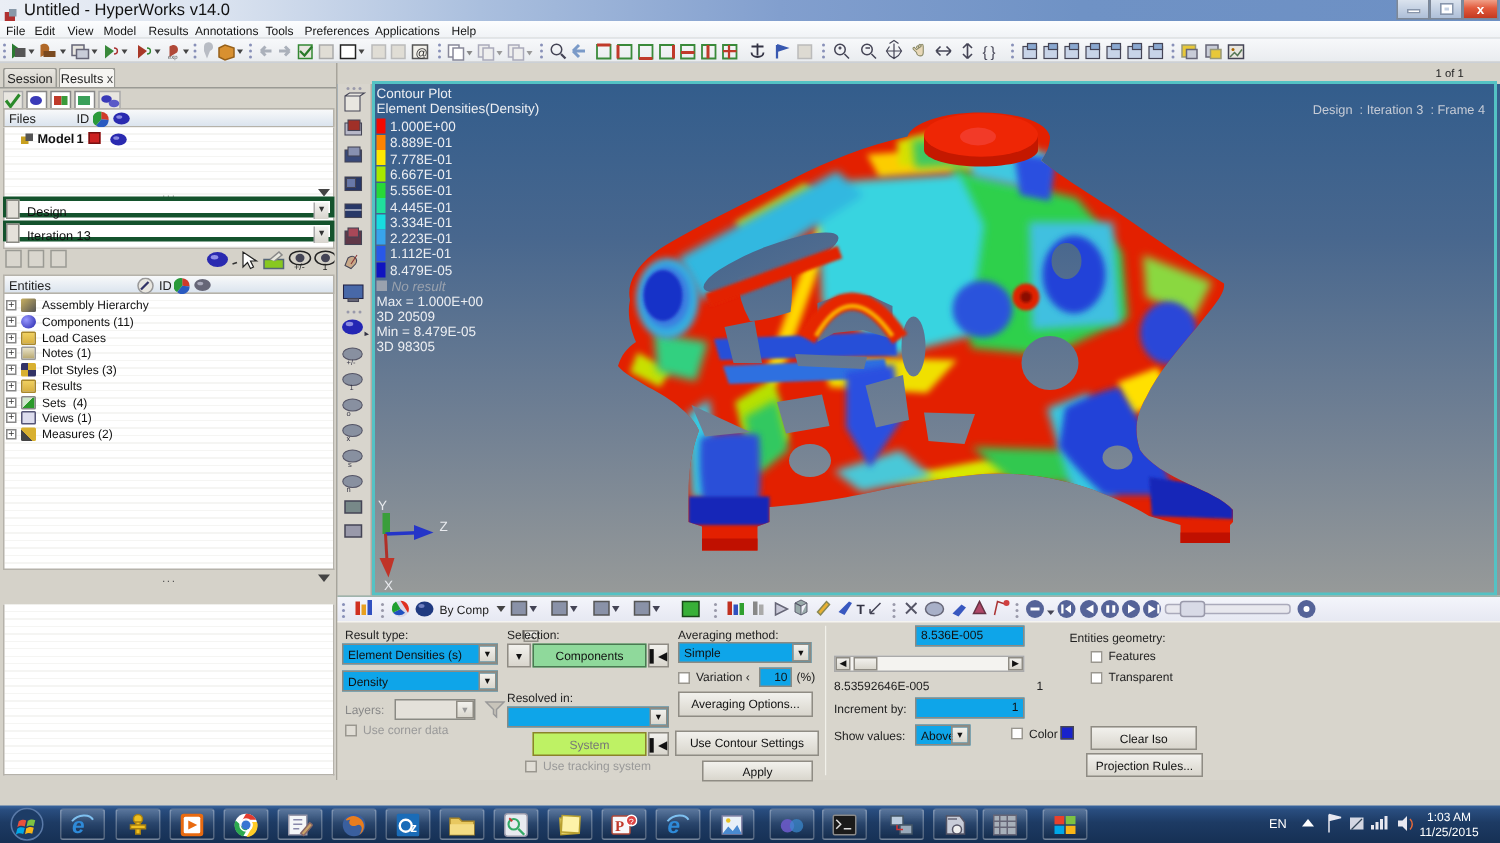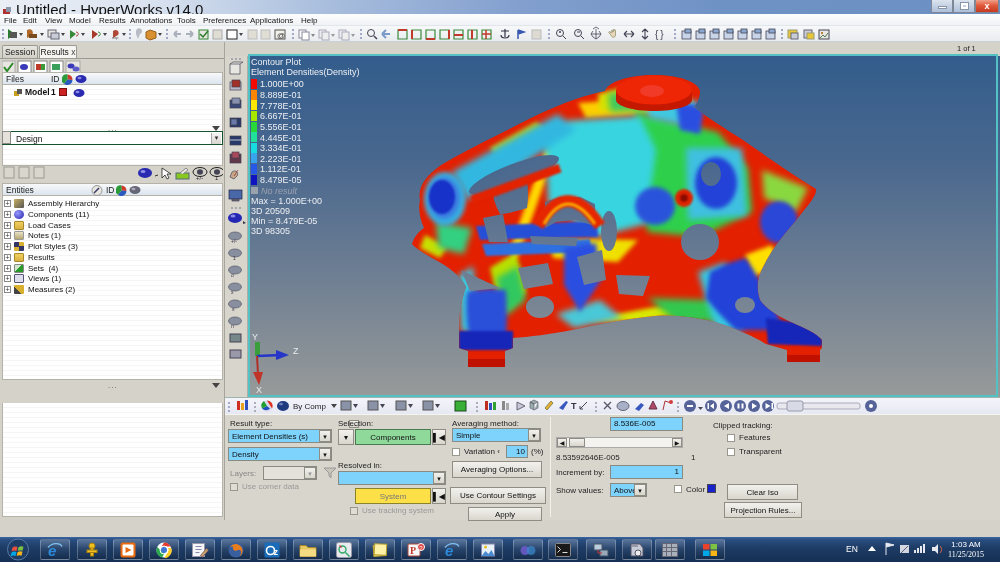--- a/index.html
+++ b/index.html
@@ -3,53 +3,53 @@
 <meta charset="utf-8">
 <style>
 * { margin:0; padding:0; box-sizing:border-box; }
 html,body { width:1000px; height:562px; overflow:hidden; font-family:"Liberation Sans", sans-serif; }
 #app { position:relative; width:1000px; height:562px; background:#d5d2c9; }
 .abs { position:absolute; }
 
 #titlebar { left:0; top:0; width:1000px; height:14px;
   background:linear-gradient(to right,#eaeef5 0%,#dce4f0 14%,#aabfde 32%,#829fce 52%,#6f92c5 72%,#6d90c4 100%); }
 #titleicon { left:3px; top:2px; width:9px; height:9px; }
-#titletext { left:16px; top:1px; font-size:15px; color:#111; }
+#titletext { left:16px; top:1px; font-size:11px; color:#111; }
 .winbtn { top:0; height:13px; border:1px solid #7d8796; border-top:none; font-size:9px; text-align:center; line-height:12px; color:#fff; }
 
 #menubar { left:0; top:14px; width:1000px; height:12px; background:linear-gradient(#fcfdfe,#f0f3f6); border-bottom:1px solid #e2e6ea; }
 .menuitem { position:absolute; top:2px; font-size:8px; color:#151515; }
 
 #toolbar { left:0; top:26px; width:1000px; height:16px; background:linear-gradient(#f7f8fa,#e9ecef); border-bottom:1px solid #cbd0d6; }
 
 #leftpanel { left:0; top:42px; width:225px; height:478px; background:#d5d2c9; border-right:1px solid #a7a49b; }
 .tab { position:absolute; top:3px; height:13px; font-size:8.5px; color:#222; text-align:center; line-height:13px;
   border:1px solid #9a9a94; border-bottom:none; border-radius:2px 2px 0 0; background:linear-gradient(#e8e6e0,#d2cfc7); }
 .tab.active { background:#f6f5f2; }
 .hdr { position:absolute; left:2px; width:221px; height:13px; background:linear-gradient(#fbfbfa,#d8d5ce); border:1px solid #b5b2aa; font-size:8.5px; color:#222; }
 .whitebox { position:absolute; left:2px; width:221px; background:#fff; border:1px solid #b5b2aa; border-top:none;
   background-image:repeating-linear-gradient(#ffffff 0 4px, #f5f5f3 4px 5px); }
-.combo { position:absolute; left:2px; width:221px; height:13px; background:#fff; border:1px solid #14532d; font-size:8.5px; color:#111; }
+.combo { position:absolute; left:2px; width:221px; height:13px; background:#fff; border:3px solid #14532d; font-size:8.5px; color:#111; }
 .combo .arrow { position:absolute; right:1px; top:1px; width:10px; height:10px; background:linear-gradient(#f4f4f2,#d8d5ce); border-left:1px solid #aaa; font-size:7px; line-height:10px; text-align:center; color:#333; }
 .spin { position:absolute; left:2px; width:9px; height:13px; background:#e4e1da; border:1px solid #8a8a84; }
 .treerow { position:absolute; left:4px; font-size:8px; color:#111; height:11px; line-height:11px; white-space:nowrap; }
 .plusbox { display:inline-block; width:7px; height:7px; border:1px solid #888; background:#fff; font-size:7px; line-height:6px; text-align:center; color:#333; vertical-align:middle; margin-right:3px; }
 .ticon { display:inline-block; width:10px; height:9px; vertical-align:middle; margin-right:4px; border-radius:1px; }
 
 #pagecount { left:957px; top:44px; font-size:7.5px; color:#222; }
 #viewport { left:225px; top:56px; width:775px; height:341px; background:linear-gradient(#335d8c 0%, #48678e 30%, #6f7f93 65%, #979a99 100%); }
 #vtoolbar { left:225px; top:56px; width:23px; height:341px; background:#d8d5cd; border-right:1px solid #b0ada5; }
 #legend { left:251px; top:57px; color:#eceef2; font-size:9px; line-height:10.2px; }
 .chip { display:inline-block; width:6px; height:10px; margin-right:3px; vertical-align:middle; position:relative; top:-1px; }
 
 #vbottom { left:225px; top:397px; width:775px; height:17px; background:linear-gradient(#f4f5fb,#e6e8f2); border-top:1px solid #9fb4ac; }
 
 #botpanel { left:225px; top:414px; width:775px; height:106px; background:#d8d5cc; border-top:1px solid #f5f4f0; }
 .lbl { position:absolute; font-size:8px; color:#222; white-space:nowrap; }
-.field { position:absolute; background:#7dd3fc; border:1px solid #8a8a84; font-size:8px; color:#111; }
+.field { position:absolute; background:#0ea5e9; border:1px solid #8a8a84; font-size:8px; color:#111; }
 .btn { position:absolute; background:linear-gradient(#f2f1ed,#d9d6cd); border:1px solid #8f8c84; font-size:8px; color:#111; text-align:center; }
 .chk { position:absolute; width:8px; height:8px; background:#fff; border:1px solid #9a978f; }
 
 #statusbar { left:0; top:520px; width:1000px; height:17px; background:#f1efec; border-top:1px solid #c9c6bd; font-size:8.5px; color:#333; }
 
 #taskbar { left:0; top:537px; width:1000px; height:25px; background:linear-gradient(#3a66a0 0%, #294d7f 12%, #1d3b64 45%, #163054 100%); }
 .tbicon { position:absolute; top:2px; width:30px; height:21px; border:1px solid rgba(255,255,255,0.25); border-radius:2px; background:linear-gradient(rgba(255,255,255,0.22),rgba(255,255,255,0.05) 50%,rgba(0,0,0,0.12)); }
 .tbicon svg, .tbicon span { position:absolute; left:50%; top:50%; transform:translate(-50%,-50%); }
 </style>
 </head>
@@ -285,20 +285,25 @@
 
     <div class="abs" style="left:108px;top:82px;font-size:8px;color:#555;letter-spacing:1px;">...</div>
     <div class="abs" style="left:212px;top:84px;width:0;height:0;border-left:4px solid transparent;border-right:4px solid transparent;border-top:5px solid #444;"></div>
 
     <div class="combo" style="top:89px;height:14px;">
       <div class="spin" style="left:-1px;top:-1px;"></div>
       <span style="position:absolute;left:13px;top:2px;">Design</span>
       <div class="arrow" style="top:1px;height:11px;">▾</div>
     </div>
 
+    <div class="combo" style="top:105px;height:14px;">
+      <div class="spin" style="left:-1px;top:-1px;"></div>
+      <span style="position:absolute;left:13px;top:2px;">Iteration 13</span>
+      <div class="arrow" style="top:1px;height:11px;">▾</div>
+    </div>
 
     <div class="abs" style="left:2px;top:123px;width:221px;height:16px;">
       <svg width="221" height="16">
         <g stroke="#9a9a94" fill="#d9d6ce">
             <rect x="2" y="2" width="10" height="11"></rect>
             <rect x="17" y="2" width="10" height="11"></rect>
             <rect x="32" y="2" width="10" height="11"></rect>
           </g>
         <ellipse cx="143" cy="8" rx="7" ry="5" fill="#2a2ab0"></ellipse>
           <ellipse cx="141" cy="6.5" rx="2.5" ry="1.5" fill="#9090e8"></ellipse>
@@ -555,20 +560,21 @@
     <div><span class="chip" style="background:#18dce0;"></span>3.334E-01</div>
     <div><span class="chip" style="background:#38a4ec;"></span>2.223E-01</div>
     <div><span class="chip" style="background:#2858e8;"></span>1.112E-01</div>
     <div><span class="chip" style="background:#1014c0;"></span>8.479E-05</div>
     <div style="color:#9aa2ae;font-style:italic;"><span class="chip" style="background:#9aa2ae;height:7px;width:7px;"></span>No result</div>
     <div>Max = 1.000E+00</div>
     <div>3D 20509</div>
     <div>Min = 8.479E-05</div>
     <div>3D 98305</div>
   </div>
+  <div class="abs" style="left:700px;top:68px;width:290px;text-align:right;font-size:8.5px;color:#c7ccd6;">Design&nbsp; : Iteration 3&nbsp; : Frame 4</div>
 
   <div class="abs" style="left:246px;top:330px;">
     <svg width="58" height="64">
       <rect x="9" y="12" width="5" height="14" fill="#3a9e3a"></rect>
       <line x1="11" y1="26" x2="36" y2="25" stroke="#2535c8" stroke-width="2.5"></line>
       <polygon points="43,25 30,20 30,30" fill="#2535c8"></polygon>
       <line x1="11" y1="26" x2="12" y2="44" stroke="#b03028" stroke-width="2"></line>
       <polygon points="13,55 7,42 17,42" fill="#c03428"></polygon>
       <text x="6" y="10" font-size="9" fill="#e8eaee">Y</text>
       <text x="47" y="24" font-size="9" fill="#e8eaee">Z</text>
@@ -688,21 +694,21 @@
     <span class="lbl" style="left:17px;top:67px;color:#999;">Use corner data</span>
 
     <span class="lbl" style="left:113px;top:4px;">Selection:</span>
     <span class="btn" style="left:113px;top:14px;width:16px;height:16px;"><span style="position:relative;top:3px;">▾</span></span>
     <span class="btn" style="left:130px;top:14px;width:76px;height:16px;background:#8fd99b;border-color:#4a7a52;line-height:15px;">Components</span>
     <span class="btn" style="left:207px;top:14px;width:14px;height:16px;line-height:15px;font-size:8px;">▌◀</span>
     <span class="lbl" style="left:113px;top:46px;">Resolved in:</span>
     <div class="field" style="left:113px;top:56px;width:108px;height:14px;">
         <span class="btn" style="right:0;top:0;width:12px;height:12px;font-size:7px;line-height:11px;">▾</span>
       </div>
-    <span class="btn" style="left:130px;top:73px;width:76px;height:16px;background:#fde047;border-color:#8a832a;line-height:15px;color:#777;">System</span>
+    <span class="btn" style="left:130px;top:73px;width:76px;height:16px;background:#bef264;border-color:#8a832a;line-height:15px;color:#777;">System</span>
     <span class="btn" style="left:207px;top:73px;width:14px;height:16px;line-height:15px;font-size:8px;">▌◀</span>
     <span class="chk" style="left:125px;top:92px;background:#e0ddd5;"></span>
     <span class="lbl" style="left:137px;top:91px;color:#999;">Use tracking system</span>
 
     <span class="lbl" style="left:227px;top:4px;">Averaging method:</span>
     <div class="field" style="left:227px;top:13px;width:89px;height:14px;">
         <span style="position:absolute;left:3px;top:2px;">Simple</span>
         <span class="btn" style="right:0;top:0;width:12px;height:12px;font-size:7px;line-height:11px;">▾</span>
       </div>
     <span class="chk" style="left:227px;top:33px;"></span>
@@ -734,21 +740,21 @@
       </div>
     <span class="lbl" style="left:331px;top:71px;">Show values:</span>
     <div class="field" style="left:385px;top:68px;width:37px;height:14px;">
         <span style="position:absolute;left:3px;top:2px;">Above</span>
         <span class="btn" style="right:0;top:0;width:12px;height:12px;font-size:7px;line-height:11px;">▾</span>
       </div>
     <span class="chk" style="left:449px;top:70px;"></span>
     <span class="lbl" style="left:461px;top:70px;">Color</span>
     <span class="abs" style="left:482px;top:69px;width:9px;height:9px;background:#1822cc;border:1px solid #445;"></span>
 
-    <span class="lbl" style="left:488px;top:6px;">Clipped tracking:</span>
+    <span class="lbl" style="left:488px;top:6px;">Entities geometry:</span>
     <span class="chk" style="left:502px;top:19px;"></span>
     <span class="lbl" style="left:514px;top:18px;">Features</span>
     <span class="chk" style="left:502px;top:33px;"></span>
     <span class="lbl" style="left:514px;top:32px;">Transparent</span>
     <span class="btn" style="left:502px;top:69px;width:71px;height:16px;line-height:15px;">Clear Iso</span>
     <span class="btn" style="left:499px;top:87px;width:78px;height:16px;line-height:15px;">Projection Rules...</span>
   </div>
 
   <div id="taskbar" class="abs">
 
@@ -904,15 +910,15 @@
       <g fill="#e8e8f0">
           <rect x="30" y="8" width="2" height="3"></rect>
           <rect x="33" y="6" width="2" height="5"></rect>
           <rect x="36" y="4" width="2" height="7"></rect>
           <rect x="39" y="2" width="2" height="9"></rect>
         </g>
       <path d="M48 5 l3 0 l3 -3 l0 10 l-3 -3 l-3 0 z" fill="#e8e8f0"></path>
         <path d="M56 4 c2 2 2 5 0 7" stroke="#e86a3a" fill="none"></path>
     </svg>
     <span class="abs" style="left:938px;top:3px;width:56px;text-align:center;font-size:8px;color:#fff;">1:03 AM</span>
-    <span class="abs" style="left:938px;top:13px;width:56px;text-align:center;font-size:8px;color:#fff;font-family:Liberation Serif, serif;">11/25/2015</span>
+    <span class="abs" style="left:938px;top:13px;width:56px;text-align:center;font-size:8px;color:#fff;">11/25/2015</span>
   </div>
 </div>
 
 </body></html>

